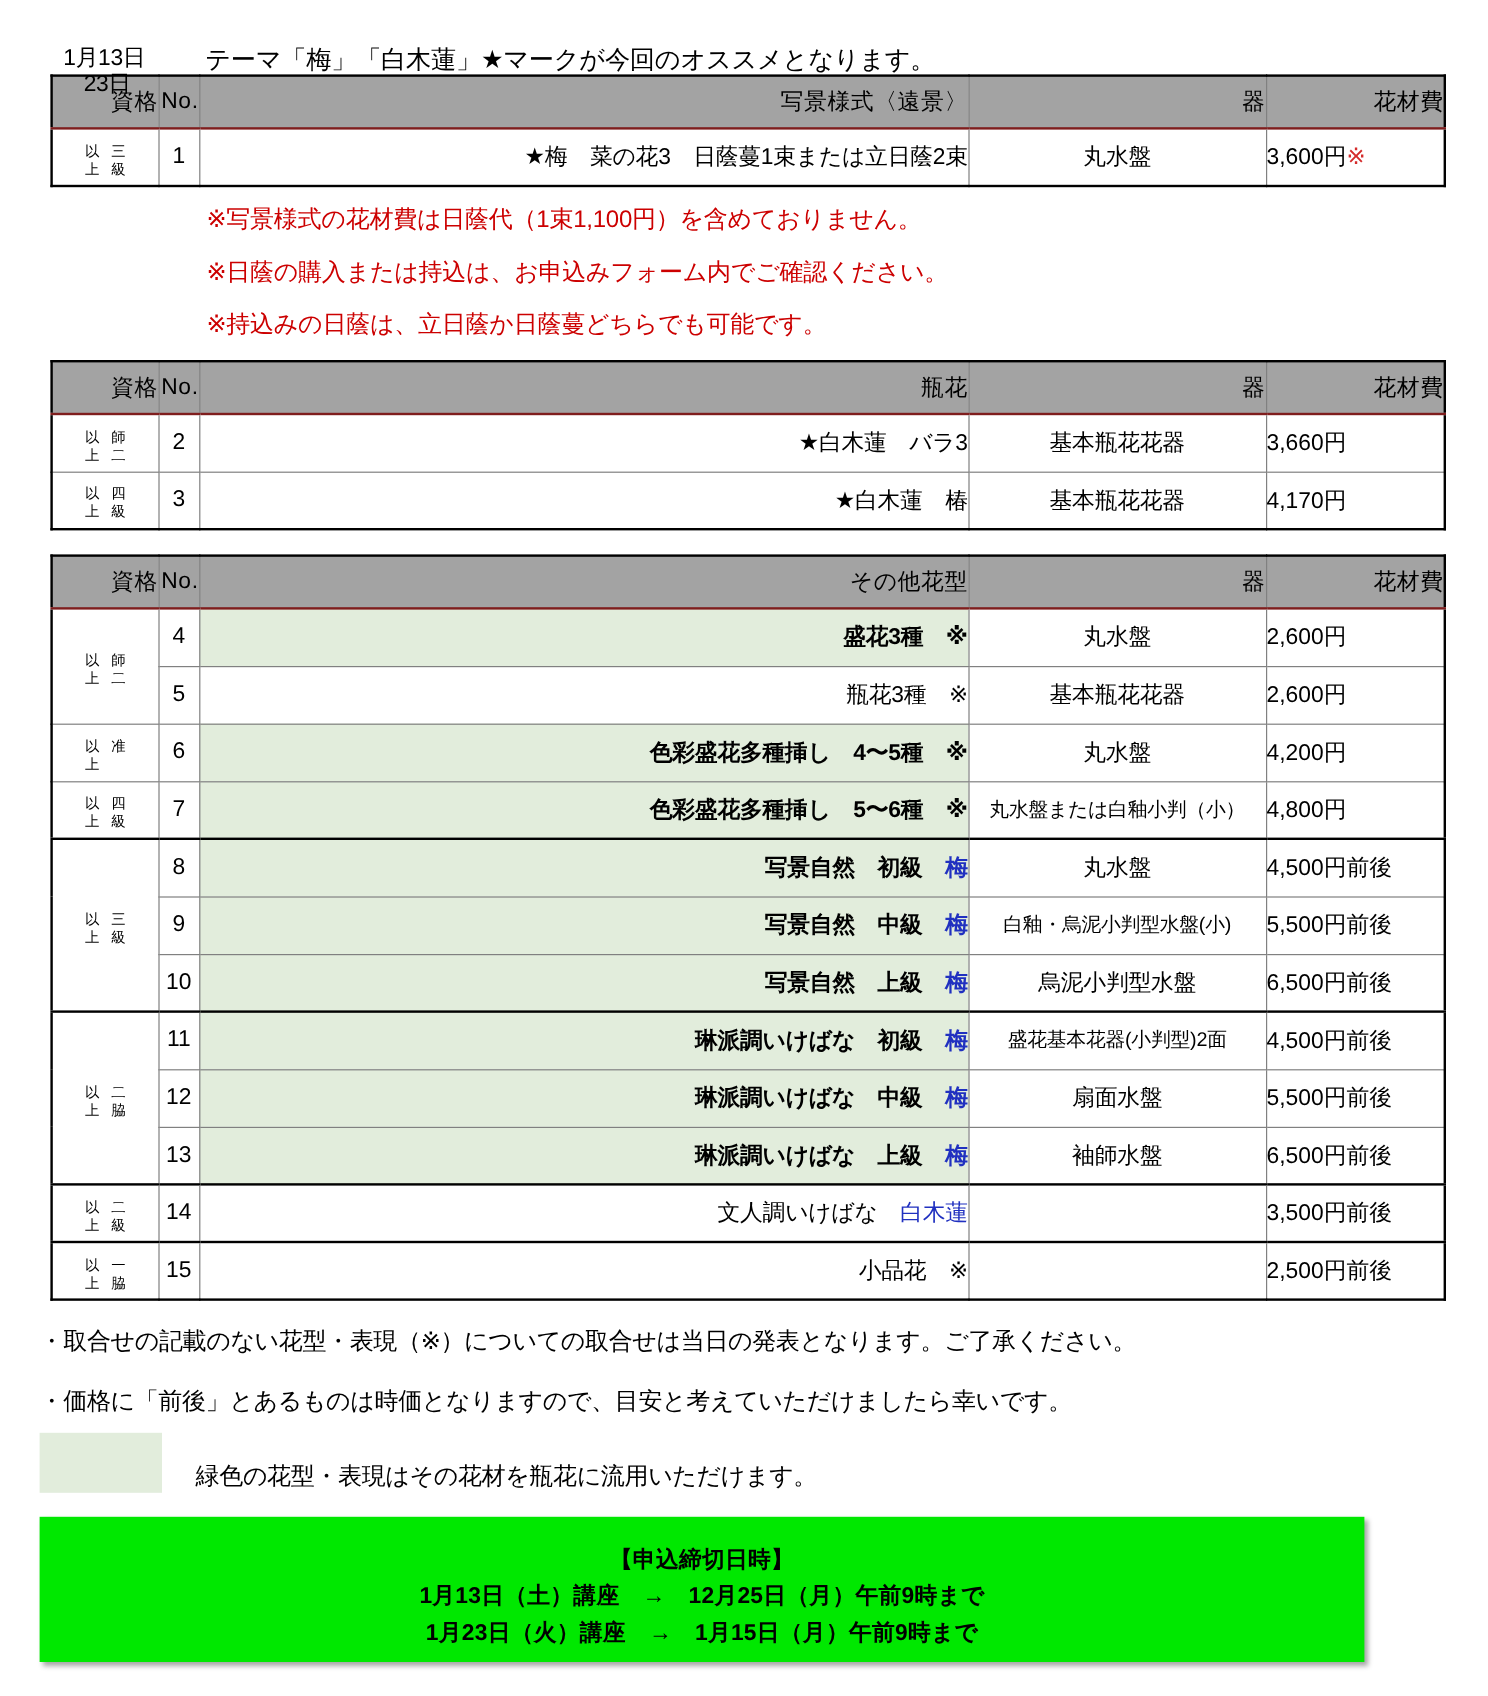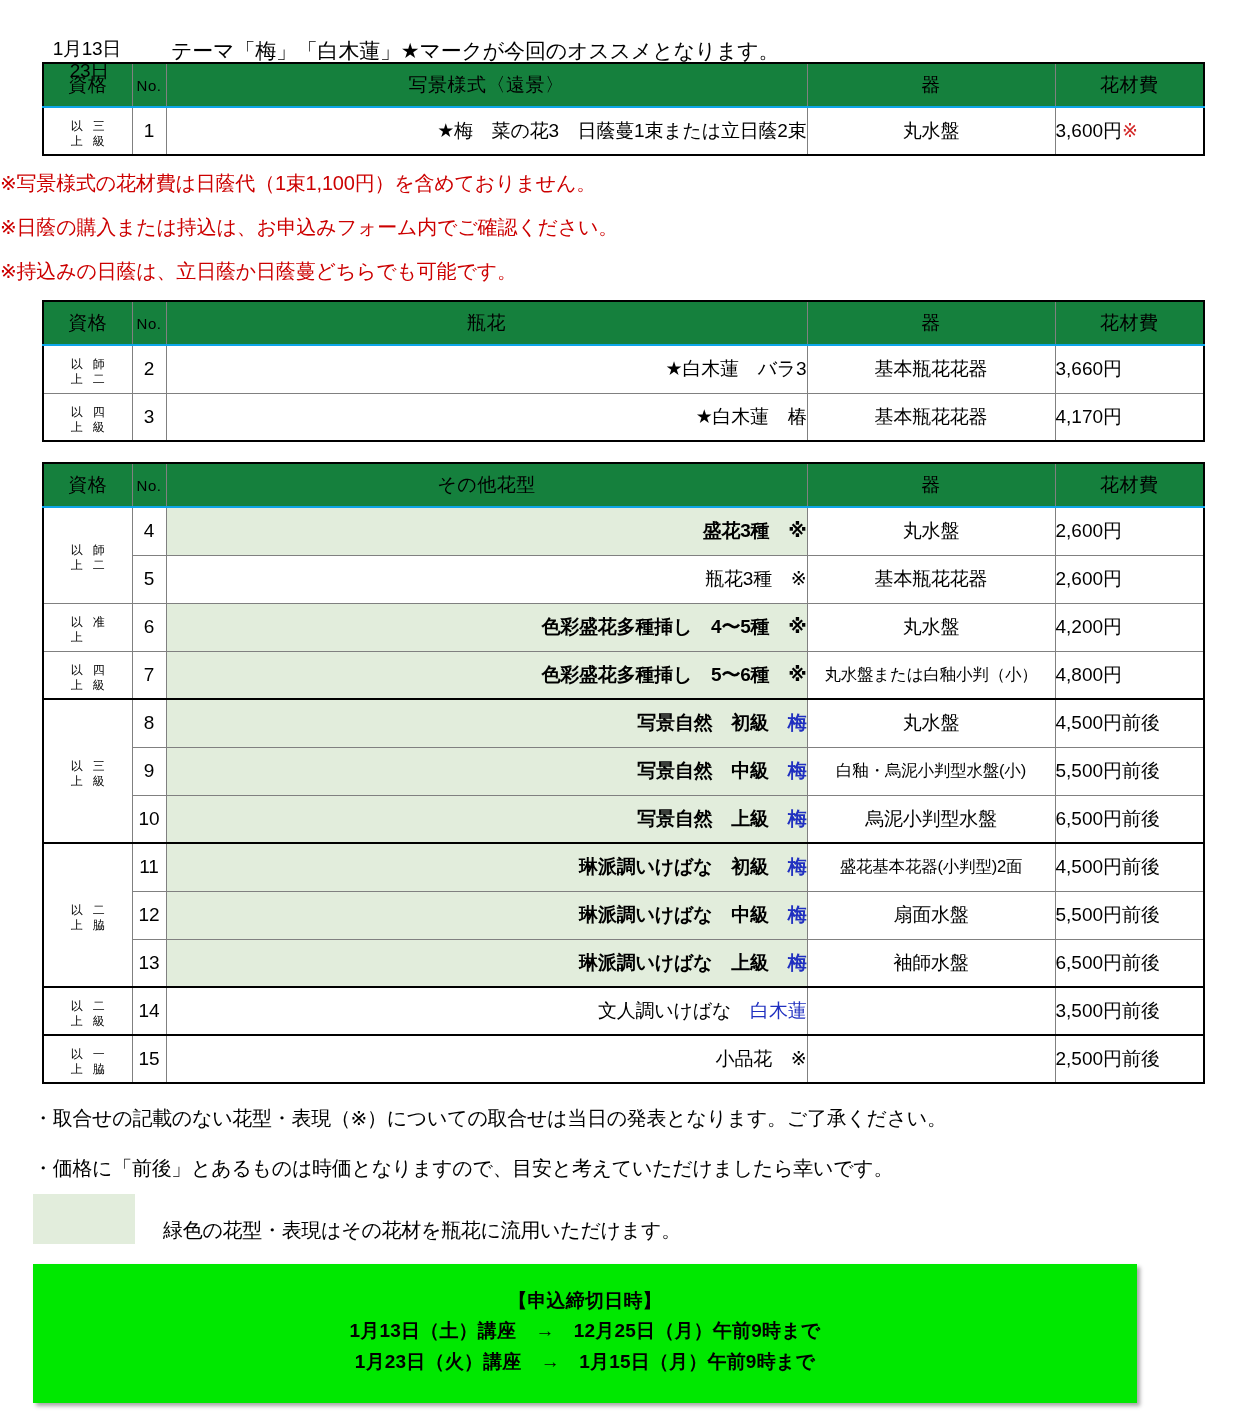--- a/index.html
+++ b/index.html
@@ -55,28 +55,28 @@
   table.sheet col.c-ves   { width: 248px; }
   table.sheet col.c-fee   { width: 149px; }
 
   table.sheet th, table.sheet td {
     border: 1px solid #808080;
     font-size: 19px;
     padding: 0;
     vertical-align: middle;
   }
   table.sheet thead th {
-    background: #15803d;
+    background: #a3a3a3;
     height: 42px;
-    text-align: center;
+    text-align: right;
     font-weight: normal;
-    border-bottom: 2px solid #0ea5e9;
+    border-bottom: 2px solid #7f1d1d;
     letter-spacing: 0.5px;
   }
-  table.sheet thead th.h-no { font-size: 15px; }
+  table.sheet thead th.h-no { font-size: 19px; }
 
   td.qual {
     text-align: center;
     border-right: 1.5px solid #404040;
   }
   .qual-inner {
     display: inline-flex;
     flex-direction: row-reverse;
     justify-content: center;
     gap: 10px;
@@ -112,20 +112,21 @@
   .blue  { color: #2030c0; }
   .redmark { color: #d42b2b; }
 
   
   .tsep-top > td, .tsep-top > th { border-top: 2px solid #000 !important; }
 
   
   .note-red {
     color: #cc0000;
     font-size: 20px;
+    margin-left: 172px;
     line-height: 1.15;
     letter-spacing: -0.2px;
   }
   .sp-notes { padding-top: 16px; }
   .sp-notes .note-red + .note-red { margin-top: 21px; }
 
   
   .foot-note {
     font-size: 20px;
     margin-left: 33px;
@@ -149,21 +150,21 @@
     letter-spacing: -0.3px;
   }
 
   
   .banner {
     margin: 0 0 0 33px;
     width: 1104px;
     background: #00e800;
     box-shadow: 3px 3px 4px rgba(0,0,0,.35);
     text-align: center;
-    padding: 22px 0 26px 0;
+    padding: 22px 0 8px 0;
     box-sizing: border-box;
   }
   .banner .bt {
     font-size: 19px;
     font-weight: bold;
     line-height: 1.6;
     letter-spacing: 0.2px;
   }
 </style>
 </head>

